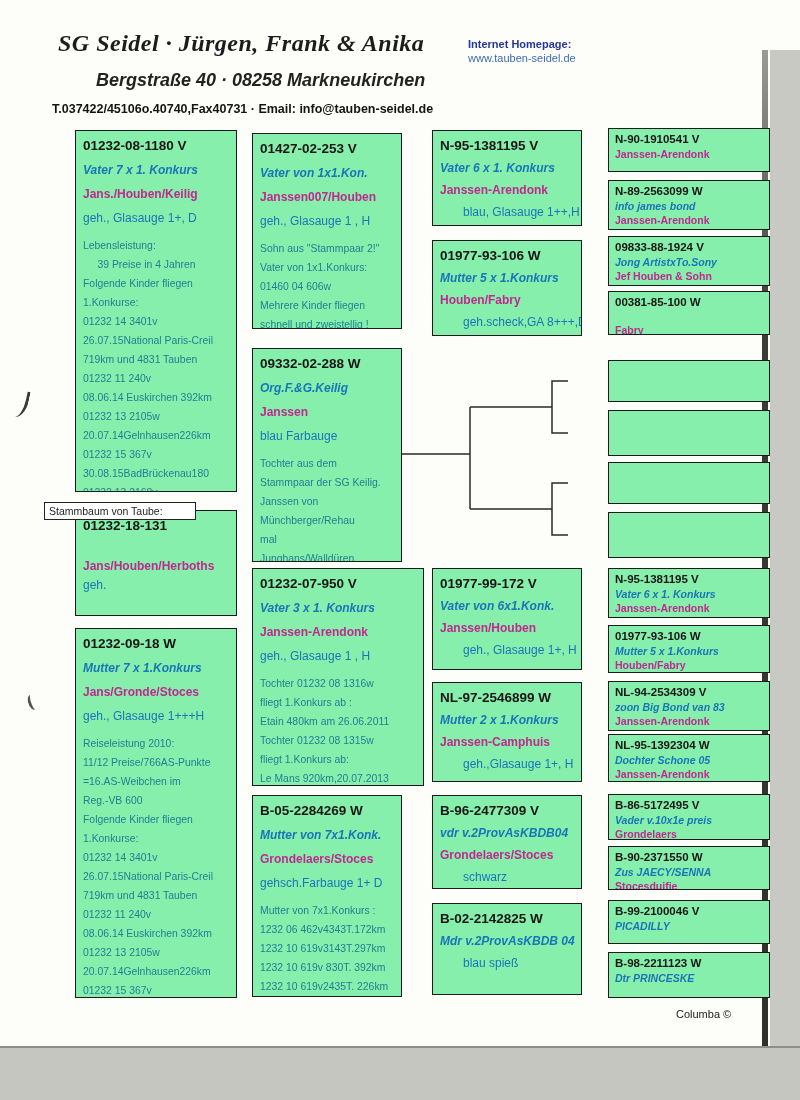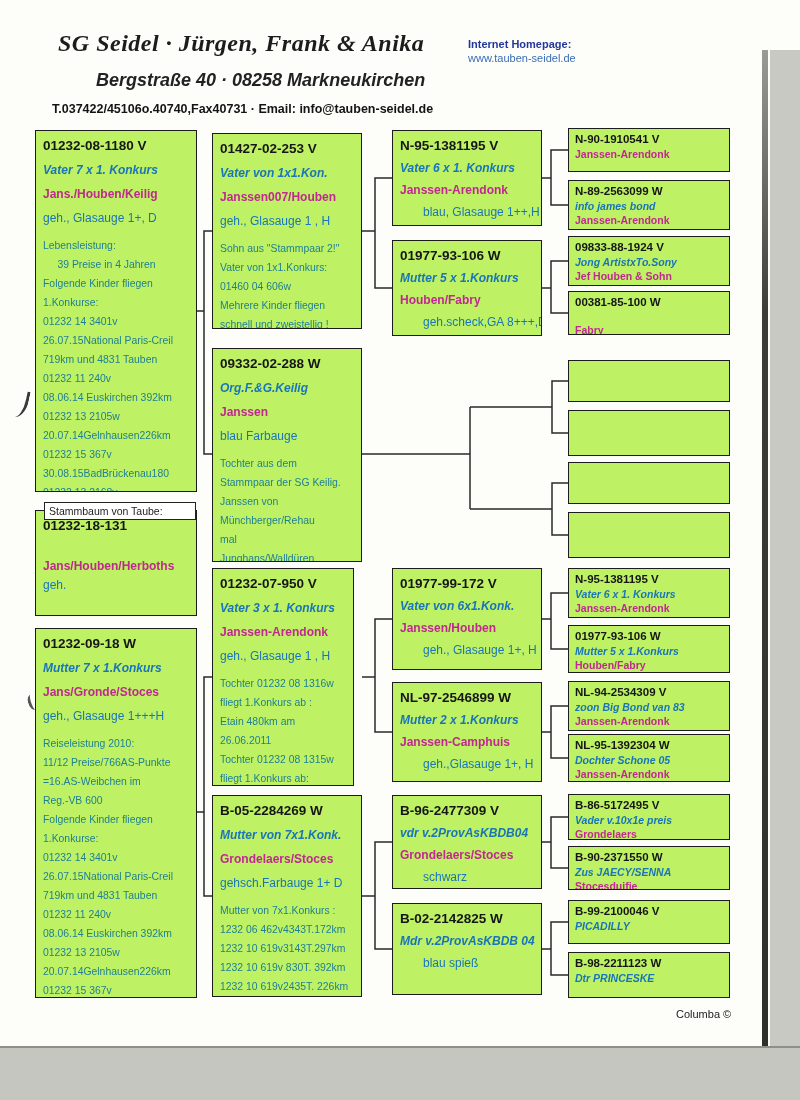--- a/index.html
+++ b/index.html
@@ -10,21 +10,21 @@
   
   .title { position:absolute; left:58px; top:30px; width:420px;
            font-family:"Liberation Serif", serif; font-style:italic; font-weight:bold;
            font-size:24px; color:#1c1c1c; letter-spacing:.5px; }
   .hp-label { position:absolute; left:468px; top:38px; font-size:11px; font-weight:bold; color:#23379a; }
   .hp-url   { position:absolute; left:468px; top:52px; font-size:11px; color:#3b6db5; }
   .address  { position:absolute; left:96px; top:70px; font-size:18px; font-weight:bold; font-style:italic; color:#222; }
   .contact  { position:absolute; left:52px; top:102px; font-size:12.5px; font-weight:bold; color:#141414; }
 
   
-  .box { position:absolute; border:1.6px solid #1c1c1c; background:#bef264; padding:7px 7px; overflow:hidden; }
+  .box { position:absolute; border:1.6px solid #1c1c1c; background:#86efac; padding:7px 7px; overflow:hidden;margin-left:40px; }
   .ring   { font-size:13.5px; font-weight:bold; color:#161616; margin-bottom:10px; white-space:nowrap; }
   .perf   { font-size:12px; font-weight:bold; font-style:italic; color:#1a75b8; margin-bottom:10px; white-space:nowrap; }
   .strain { font-size:12px; font-weight:bold; color:#bf2990; margin-bottom:10px; white-space:nowrap; }
   .eye    { font-size:12px; color:#1a75b8; margin-bottom:11px; white-space:nowrap; }
   .details{ font-size:10.4px; line-height:19px; color:#1f7f93; white-space:pre-line; }
 
   .g3 .ring   { margin-bottom:8px; }
   .g3 .perf   { margin-bottom:8px; }
   .g3 .strain { margin-bottom:8px; }
   .g3 .eye    { margin-bottom:0;padding-left:23px; }
@@ -163,21 +163,21 @@
     <div class="strain">Janssen</div>
     <div class="eye">blau Farbauge</div>
     <div class="details">Tochter aus dem
 Stammpaar der SG Keilig.
 Janssen von
 Münchberger/Rehau
 mal
 Junghans/Walldüren</div>
   </div>
 
-  <div class="box g2" style="left:212px;top:568px;width:142px;height:218px">
+  <div class="box g2" style="left:212px;top:568px;width:172px;height:218px">
     <div class="ring">01232-07-950 V</div>
     <div class="perf">Vater 3 x 1. Konkurs</div>
     <div class="strain">Janssen-Arendonk</div>
     <div class="eye">geh., Glasauge 1 , H</div>
     <div class="details">Tochter 01232 08 1316w
 fliegt 1.Konkurs ab :
 Etain 480km am 26.06.2011
 Tochter 01232 08 1315w
 fliegt 1.Konkurs ab:
 Le Mans 920km,20.07.2013

